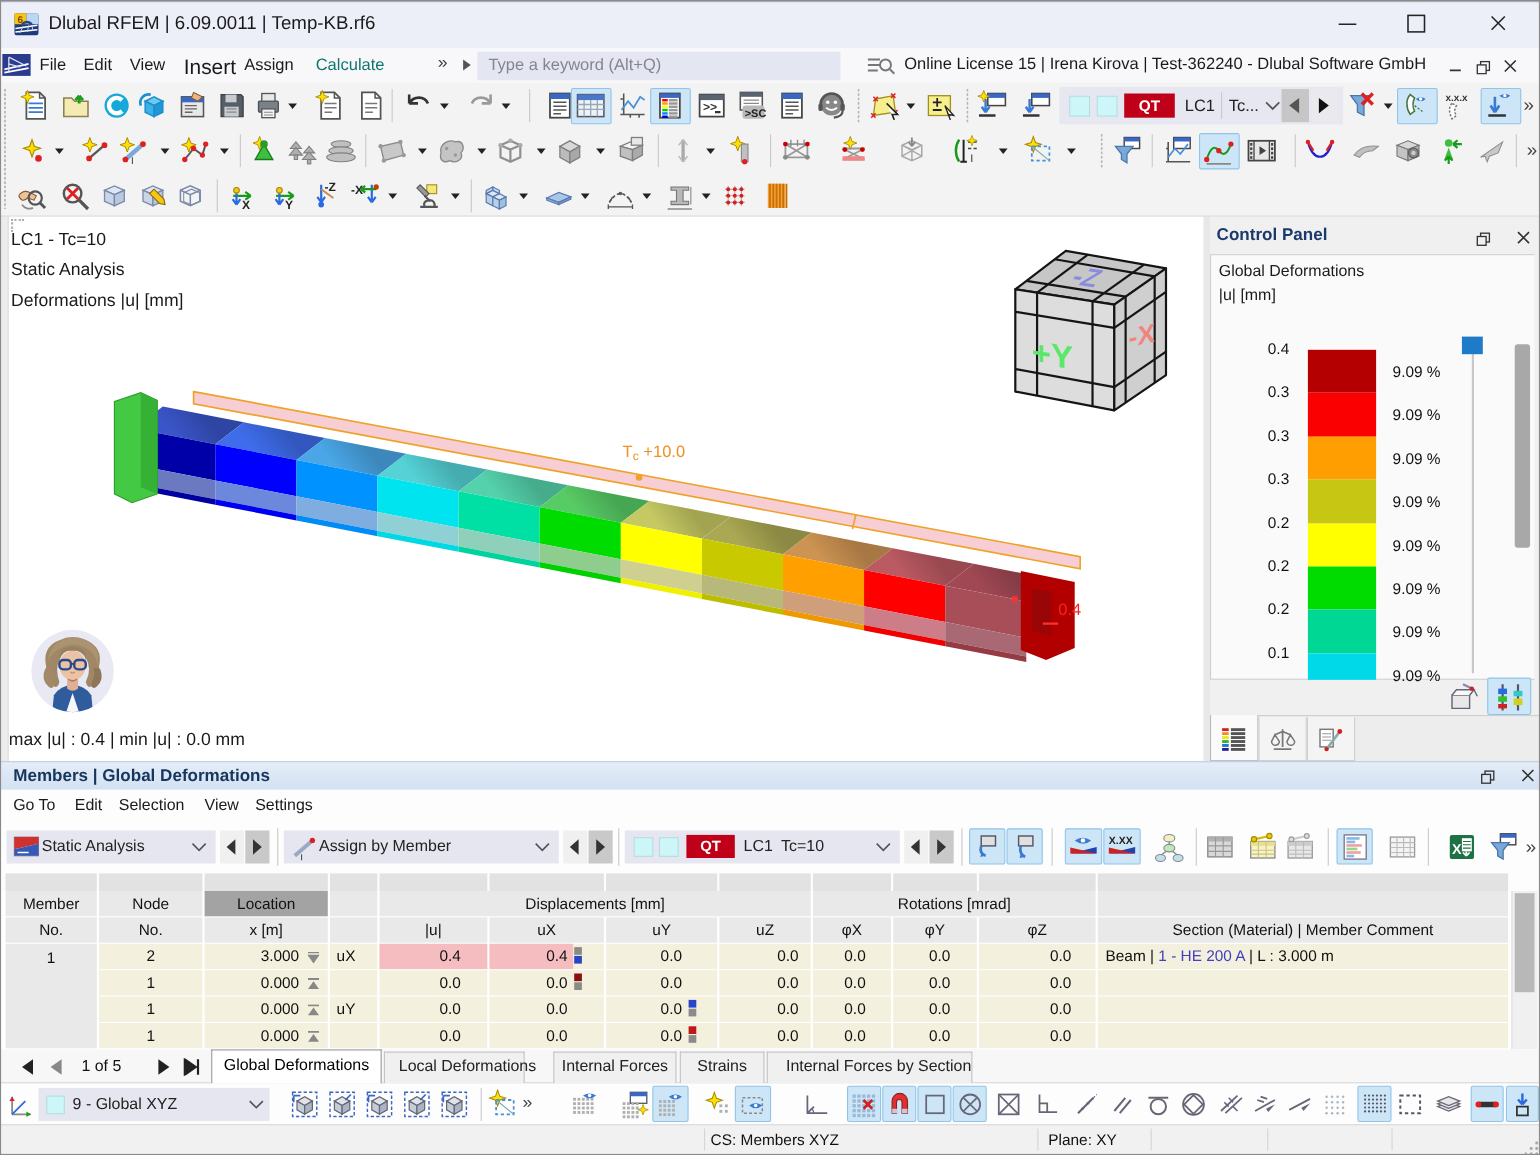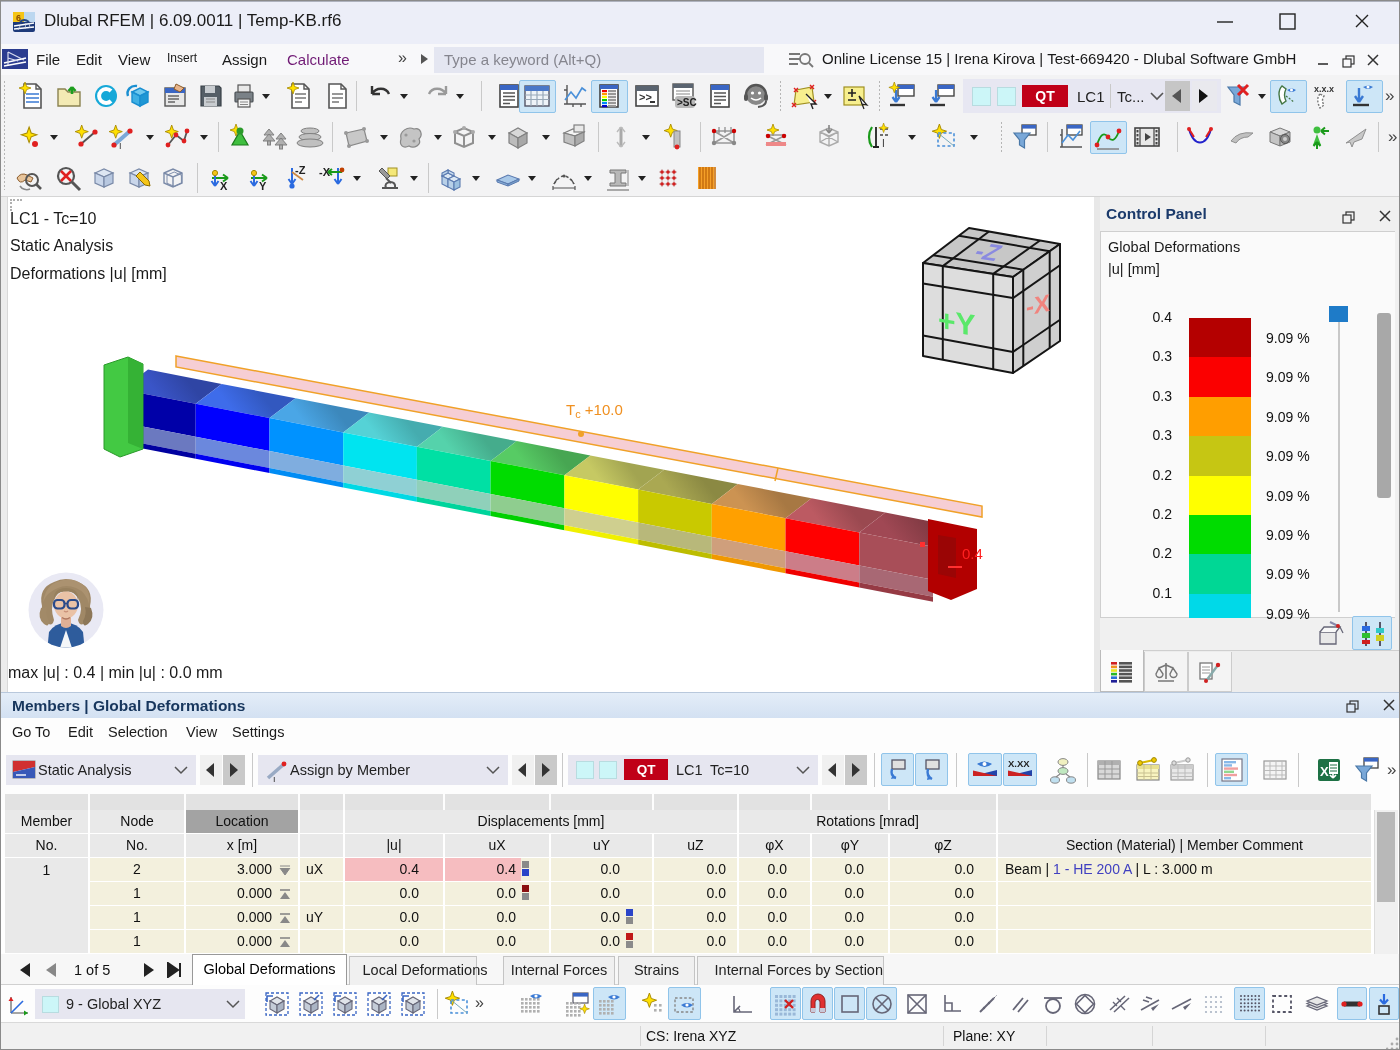--- a/index.html
+++ b/index.html
@@ -26,33 +26,33 @@
   </svg>
 <div style="position:absolute;left:0px;top:44px;width:1400px;height:31px;background:#f8f8fa;"></div>
 <svg style="position:absolute;left:2px;top:49px;" width="26" height="20" viewBox="0 0 26 20">
     <rect width="26" height="20" fill="#2b3c8f"></rect>
     <path d="M2 14 L24 9 M2 17 L24 13" stroke="#fff" stroke-width="1.6"></path>
     <path d="M6 16 L6 3 M6 3 L22 11 M6 9 L16 12" stroke="#d9dcef" stroke-width="1.2"></path>
   </svg>
 <div style="position:absolute;left:36px;top:51px;font-size:15px;color:#1a1a1a;font-weight:normal;white-space:nowrap;">File</div>
 <div style="position:absolute;left:76px;top:51px;font-size:15px;color:#1a1a1a;font-weight:normal;white-space:nowrap;">Edit</div>
 <div style="position:absolute;left:118px;top:51px;font-size:15px;color:#1a1a1a;font-weight:normal;white-space:nowrap;">View</div>
-<div style="position:absolute;left:167px;top:51px;font-size:12px;color:#1a1a1a;font-weight:normal;white-space:nowrap;">Insert</div>
+<div style="position:absolute;left:167px;top:51px;font-size:19px;color:#1a1a1a;font-weight:normal;white-space:nowrap;">Insert</div>
 <div style="position:absolute;left:222px;top:51px;font-size:15px;color:#1a1a1a;font-weight:normal;white-space:nowrap;">Assign</div>
-<div style="position:absolute;left:287px;top:51px;font-size:15px;color:#701a75;font-weight:normal;white-space:nowrap;">Calculate</div>
+<div style="position:absolute;left:287px;top:51px;font-size:15px;color:#0f766e;font-weight:normal;white-space:nowrap;">Calculate</div>
 <div style="position:absolute;left:398px;top:49px;font-size:16px;color:#444;font-weight:normal;white-space:nowrap;">»</div>
 <div style="position:absolute;left:421px;top:54px;width:0;height:0;border-top:5px solid transparent;border-bottom:5px solid transparent;border-left:7px solid #555"></div>
 <div style="position:absolute;left:434px;top:47px;width:330px;height:26px;background:#e4e6f1;"></div>
 <div style="position:absolute;left:444px;top:51px;font-size:15px;color:#85858e;font-weight:normal;white-space:nowrap;">Type a keyword (Alt+Q)</div>
 <svg style="position:absolute;left:788px;top:50px;" width="26" height="20" viewBox="0 0 26 20">
     <path d="M1 4 H12 M1 9 H12 M1 14 H10" stroke="#777" stroke-width="1.8"></path>
     <circle cx="17" cy="9" r="5" fill="none" stroke="#777" stroke-width="1.8"></circle>
     <path d="M21 13 L25 17" stroke="#777" stroke-width="1.8"></path>
   </svg>
-<div style="position:absolute;left:822px;top:50px;font-size:15px;color:#1a1a1a;font-weight:normal;white-space:nowrap;">Online License 15 | Irena Kirova | Test-669420 - Dlubal Software GmbH</div>
+<div style="position:absolute;left:822px;top:50px;font-size:15px;color:#1a1a1a;font-weight:normal;white-space:nowrap;">Online License 15 | Irena Kirova | Test-362240 - Dlubal Software GmbH</div>
 <svg style="position:absolute;left:1316px;top:52px;" width="80" height="16" viewBox="0 0 80 16">
     <path d="M2 12 H12" stroke="#333" stroke-width="1.6"></path>
     <rect x="30" y="4" width="8" height="8" fill="none" stroke="#333" stroke-width="1.2"></rect>
     <rect x="27" y="7" width="8" height="8" fill="#f8f8fa" stroke="#333" stroke-width="1.2"></rect>
     <path d="M52 3 L62 13 M62 3 L52 13" stroke="#333" stroke-width="1.5"></path>
   </svg>
 <div style="position:absolute;left:0px;top:75px;width:1400px;height:122px;background:#f3f3f4;border-bottom:1px solid #d5d5d5;"></div>
 <div class="dsep" style="left:3px;top:80px;height:110px"></div>
 <svg style="position:absolute;left:18px;top:82px;" width="28" height="28" viewBox="0 0 28 28">
     <path d="M6 2 H18 L23 7 V26 H6 Z" fill="#fff" stroke="#555" stroke-width="1.6"></path>
@@ -1494,21 +1494,21 @@
 <svg style="position:absolute;left:1370px;top:990px;" width="28" height="28" viewBox="0 0 28 28">
     <path d="M14 4 V14 M14 14 l-4 -4.5 M14 14 l4 -4.5" stroke="#2a6ae0" stroke-width="2.2" fill="none"></path>
     <rect x="9" y="16" width="10" height="8" fill="none" stroke="#333" stroke-width="1.6"></rect>
   </svg>
 <div style="position:absolute;left:0px;top:1022px;width:1400px;height:28px;background:#f1f1f1;border-top:1px solid #d9d9d9;"></div>
 <div class="vsep" style="left:640px;top:1026px;height:20px;background:#d5d5d5"></div>
 <div class="vsep" style="left:943px;top:1026px;height:20px;background:#d5d5d5"></div>
 <div class="vsep" style="left:1046px;top:1026px;height:20px;background:#d5d5d5"></div>
 <div class="vsep" style="left:1152px;top:1026px;height:20px;background:#d5d5d5"></div>
 <div class="vsep" style="left:1265px;top:1026px;height:20px;background:#d5d5d5"></div>
-<div style="position:absolute;left:646px;top:1028px;font-size:14px;color:#111;font-weight:normal;white-space:nowrap;">CS: Irena XYZ</div>
+<div style="position:absolute;left:646px;top:1028px;font-size:14px;color:#111;font-weight:normal;white-space:nowrap;">CS: Members XYZ</div>
 <div style="position:absolute;left:953px;top:1028px;font-size:14px;color:#111;font-weight:normal;white-space:nowrap;">Plane: XY</div>
 <svg style="position:absolute;left:1386px;top:1036px;" width="14" height="14" viewBox="0 0 14 14">
     <g fill="#aaa">
       <circle cx="11" cy="3" r="1.4"></circle>
       <circle cx="11" cy="8" r="1.4"></circle>
       <circle cx="11" cy="13" r="1.4"></circle>
       <circle cx="6" cy="8" r="1.4"></circle>
       <circle cx="6" cy="13" r="1.4"></circle>
       <circle cx="1" cy="13" r="1.4"></circle>
     </g>

